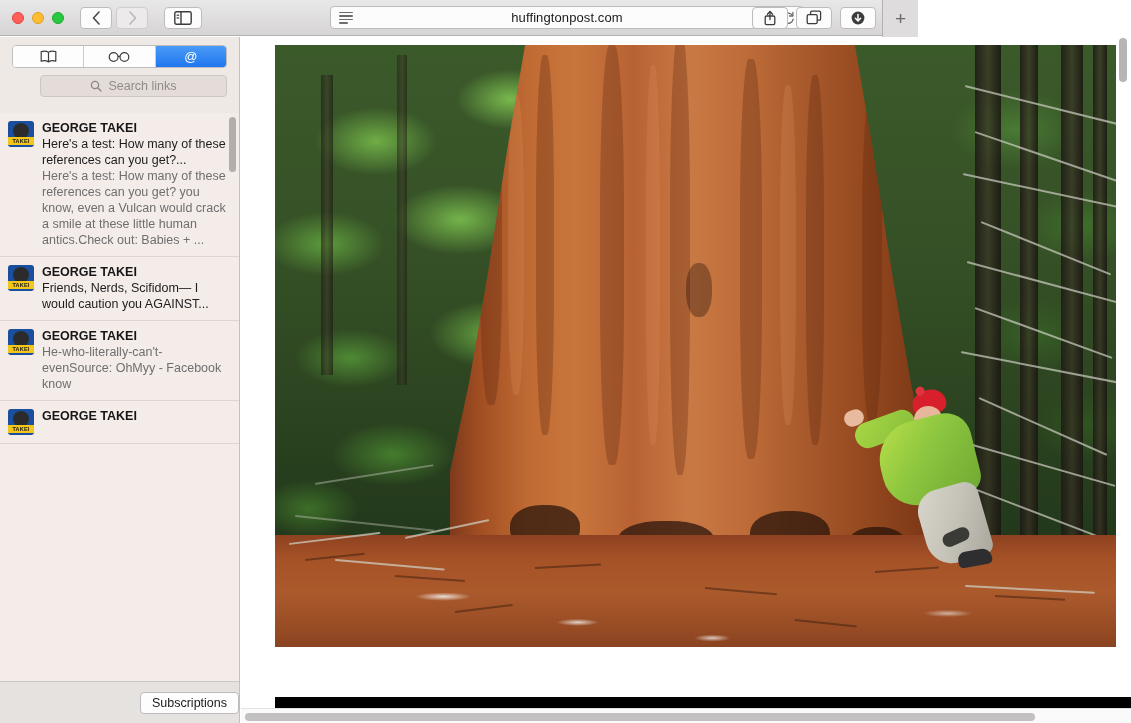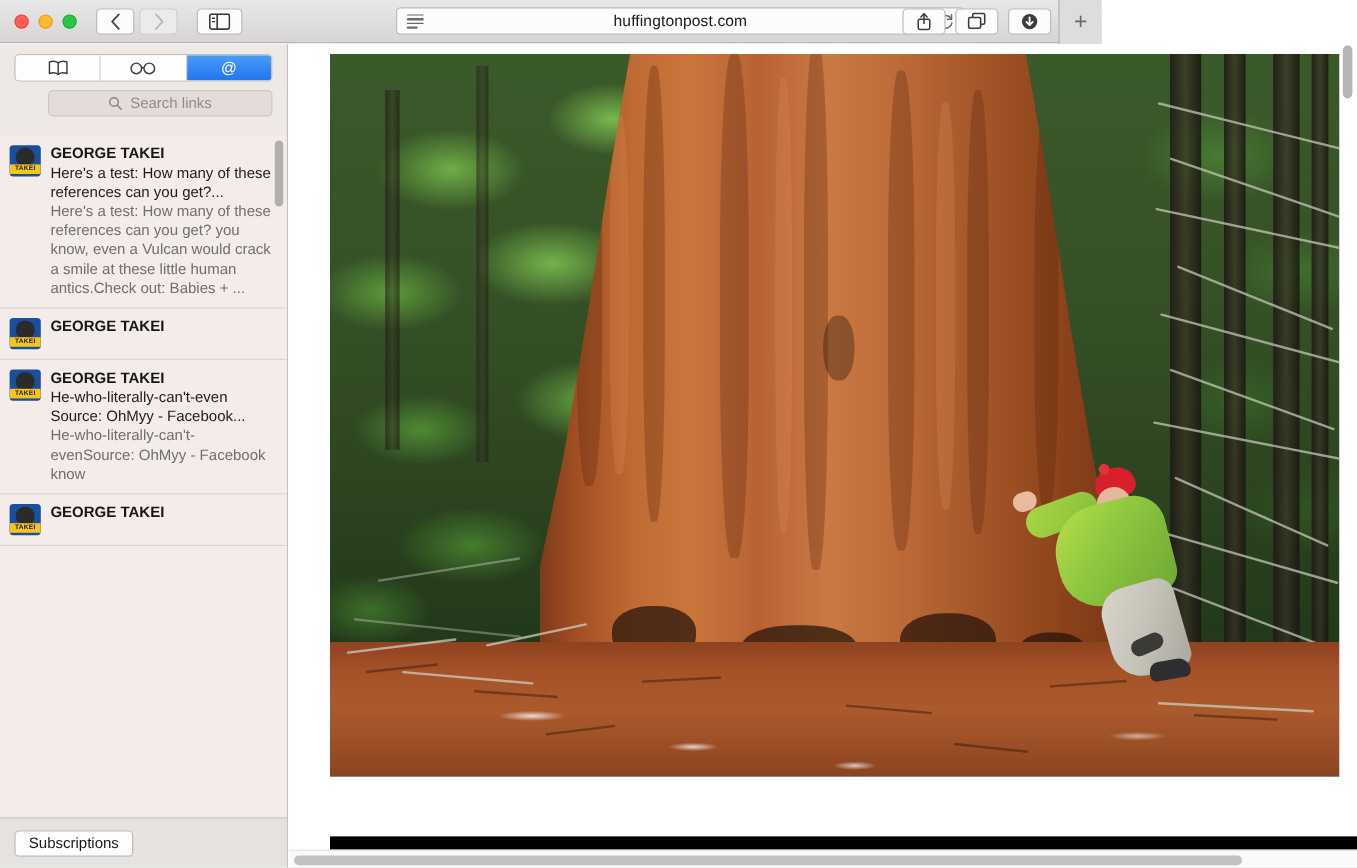--- a/index.html
+++ b/index.html
@@ -262,20 +262,21 @@
   .sidebar-footer {
     position: absolute;
     left: 0; bottom: 0;
     width: 239px;
     height: 42px;
     background: #e6e2e0;
     border-top: 1px solid #cdc8c5;
     display: flex;
     align-items: center;
     padding-left: 12px;
+    justify-content: flex-end;
   }
   .subs-btn {
     height: 22px;
     padding: 0 11px;
     background: #fdfdfd;
     border: 1px solid #bdbbbb;
     border-radius: 4px;
     font-size: 12.5px;
     color: #191919;
     display: flex;
@@ -643,33 +644,33 @@
 
       <div class="link-item">
         <div class="avatar">
           <div class="face"></div>
           <div class="band">
               <span>TAKEI</span>
             </div>
         </div>
         <div class="link-text">
           <div class="link-title">GEORGE TAKEI</div>
+          <div class="link-sub">Friends, Nerds, Scifidom— I would caution you AGAINST...</div>
         </div>
       </div>
 
       <div class="link-item">
         <div class="avatar">
           <div class="face"></div>
           <div class="band">
               <span>TAKEI</span>
             </div>
         </div>
         <div class="link-text">
           <div class="link-title">GEORGE TAKEI</div>
-          <div class="link-sub">He-who-literally-can't-even Source: OhMyy - Facebook...</div>
           <div class="link-body">He-who-literally-can't-evenSource: OhMyy - Facebook know</div>
         </div>
       </div>
 
       <div class="link-item">
         <div class="avatar">
           <div class="face"></div>
           <div class="band">
               <span>TAKEI</span>
             </div>

